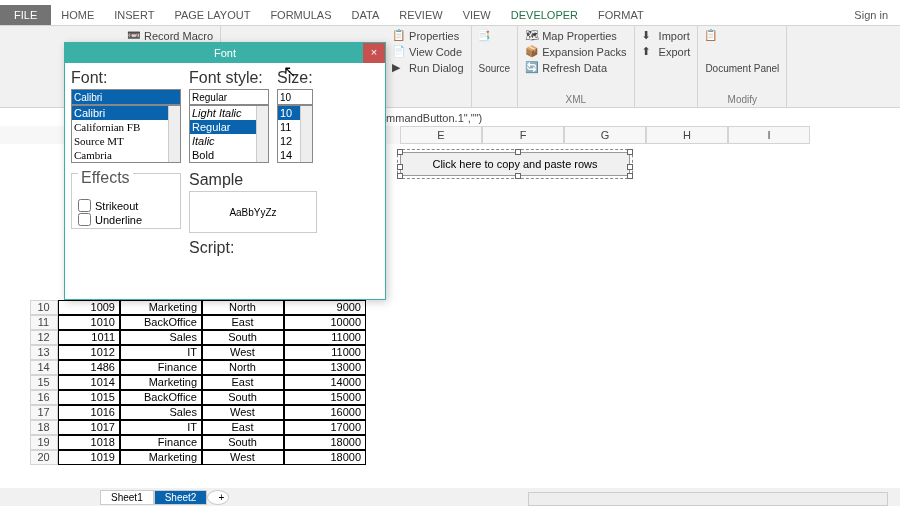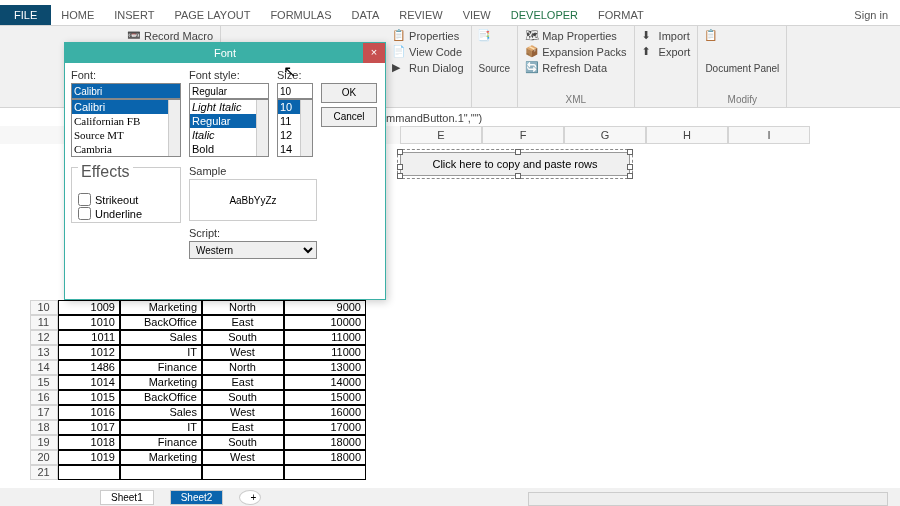--- a/index.html
+++ b/index.html
@@ -1,20 +1,20 @@
 <!DOCTYPE html>
 <html><head>
 <meta charset="utf-8">
 <style>
 *{box-sizing:border-box;margin:0;padding:0;font-family:'Segoe UI',Tahoma,sans-serif;font-size:11px}
 body{background:#fff;width:900px;height:506px;overflow:hidden;position:relative}
 .titlebar{height:4px}
 .tabs{height:22px;background:#fff;display:flex;align-items:center;border-bottom:1px solid #d4d4d4}
 .tab{padding:4px 10px;color:#555;cursor:pointer}
-.tab.file{background:#0c4a6e;color:#fff;padding:4px 14px}
+.tab.file{background:#737373;color:#fff;padding:4px 14px}
 .tab.active{color:#217346}
 .signin{margin-left:auto;padding:4px 12px;color:#555}
 .ribbon{height:82px;background:#f1f1f1;display:flex;border-bottom:1px solid #d4d4d4;padding-left:120px}
 .rgroup{display:flex;flex-direction:column;padding:2px 6px;border-right:1px solid #d4d4d4}
 .rrow{display:flex;gap:4px;margin:1px 0;align-items:center}
 .ritem{display:flex;align-items:center;gap:3px;font-size:10px;color:#444;padding:1px}
 .glabel{font-size:10px;color:#777;text-align:center;margin-top:auto}
 .ricon{width:14px;height:14px;display:inline-block}
 .bigicon{width:32px;height:32px;display:inline-block}
 .fbar{height:20px;background:#fff;display:flex;align-items:center;padding-left:380px;color:#444}
@@ -28,41 +28,41 @@
 .btn-obj{position:absolute;left:400px;top:152px;width:230px;height:24px;border:1px solid #999;background:#f0f0f0;display:flex;align-items:center;justify-content:center;outline:1px dashed #888;outline-offset:2px}
 .handle{position:absolute;width:6px;height:6px;background:#fff;border:1px solid #666}
 .dlg{position:absolute;left:64px;top:42px;width:322px;height:258px;background:#fff;border:1px solid #3bb0a6;box-shadow:2px 2px 8px rgba(0,0,0,0.2)}
 .dlg-tb{height:20px;background:#3bb0a6;color:#fff;text-align:center;line-height:20px;position:relative}
 .dlg-x{position:absolute;right:0;top:0;width:22px;height:20px;background:#c75050;color:#fff;text-align:center;line-height:18px}
 .dlg-body{padding:6px;display:flex;gap:8px;flex-wrap:wrap}
 .col1{width:110px}
 .col2{width:80px}
 .col3{width:36px}
 .col4{width:56px}
-.lbl{font-size:11px;color:#333;margin-bottom:2px}
+.lbl{font-size:16px;color:#333;margin-bottom:2px}
 .inp{width:100%;border:1px solid #888;height:16px;padding:0 2px;font-size:10px}
 .inp.sel{background:#0a64ad;color:#fff}
 .lst{border:1px solid #888;height:58px;overflow:hidden;font-size:10px;position:relative}
 .li{padding:0 2px;line-height:14px;white-space:nowrap}
 .li.sel{background:#0a64ad;color:#fff}
 .li.it{font-style:italic}
 .li.bd{font-weight:normal}
 .li.bdit{font-weight:bold;font-style:italic}
 .sb{position:absolute;right:0;top:0;width:12px;bottom:0;background:#eee;border-left:1px solid #ccc}
 .dbtn{width:56px;height:20px;border:1px solid #888;background:#f0f0f0;font-size:10px;margin-bottom:4px;display:block;text-align:center;line-height:18px}
 .fs{border:1px solid #ccc;padding:6px;margin-top:2px}
 .fs-lbl{font-size:16px;color:#555;position:relative;top:-11px;background:#fff;padding:0 3px}
 .chk{display:flex;align-items:center;gap:4px;font-size:10px;margin:1px 0}
 .sample{border:1px solid #ccc;height:42px;display:flex;align-items:center;justify-content:center;font-size:10px}
 .partial{position:absolute;top:300px;left:30px}
 .partial .r{height:15px}
 .partial .c{border:1px solid #000;text-align:right;padding-right:4px}
 .partial .c.rh{border:1px solid #d4d4d4;text-align:center}
 .partial .c.tl{text-align:right}
-.sheets{position:absolute;bottom:0;left:0;right:0;height:18px;background:#f1f1f1;display:flex;align-items:center;padding-left:100px;gap:16px}
+.sheets{position:absolute;bottom:0;left:0;right:0;height:18px;background:#f1f1f1;display:flex;align-items:center;padding-left:100px;gap:0}
 .shtab{padding:1px 10px;border:1px solid #ccc;background:#fff;font-size:10px}
 .shtab.active{background:#0a64ad;color:#fff}
 .scrollh{position:absolute;bottom:0;right:12px;width:360px;height:14px;background:#eee;border:1px solid #ccc}
 .cursor{position:absolute;left:283px;top:62px;font-size:16px;color:#000;pointer-events:none}
 </style>
 </head>
 <body>
 
 <div class="titlebar"></div>
 <div class="tabs">
@@ -238,27 +238,20 @@
   <div class="c bd" style="min-width:82px;text-align:center">South</div>
   <div class="c bd" style="min-width:82px">18000</div>
     </div>
     <div class="r">
       <div class="c rh">20</div>
   <div class="c bd" style="min-width:62px">1019</div>
   <div class="c bd tl" style="min-width:82px">Marketing</div>
   <div class="c bd" style="min-width:82px;text-align:center">West</div>
   <div class="c bd" style="min-width:82px">18000</div>
     </div>
-    <div class="r">
-      <div class="c rh">21</div>
-  <div class="c " style="min-width:62px"></div>
-  <div class="c  tl" style="min-width:82px"></div>
-  <div class="c " style="min-width:82px;text-align:center"></div>
-  <div class="c " style="min-width:82px"></div>
-    </div>
   </div>
 
 <div class="dlg">
   <div class="dlg-tb">
     <span>Font</span>
     <div class="dlg-x">×</div>
   </div>
   <div class="dlg-body">
     <div class="col1">
       <div class="lbl">Font:</div>
@@ -290,43 +283,37 @@
       <div class="lst" style="font-size:9px;line-height:9px">
         <div class="li sel">10</div>
         <div class="li">11</div>
         <div class="li">12</div>
         <div class="li">14</div>
         <div class="li">16</div>
 
         <div class="sb"></div>
       </div>
     </div>
-    <div class="col4">
-      <div class="lbl">&nbsp;</div>
-      <div class="dbtn">OK</div>
-      <div class="dbtn">Cancel</div>
-    </div>
     <div style="width:110px">
       <div class="fs" style="height:56px">
         <span class="fs-lbl">Effects</span>
         <label class="chk">
             <input type="checkbox" style="">
             <span>Strikeout</span>
           </label>
         <label class="chk">
             <input type="checkbox" style="">
             <span>Underline</span>
           </label>
       </div>
     </div>
     <div style="width:128px">
       <div class="lbl">Sample</div>
       <div class="sample">AaBbYyZz</div>
       <div class="lbl" style="margin-top:6px">Script:</div>
-      <select class="inp" style="height:18px"><option>Western</option></select>
     </div>
   </div>
 </div>
 
 <div class="cursor">↖</div>
 
 <div class="sheets">
   <div class="shtab">Sheet1</div>
   <div class="shtab active">Sheet2</div>
   <div class="shtab" style="border-radius:50%;width:18px;text-align:center">+</div>

